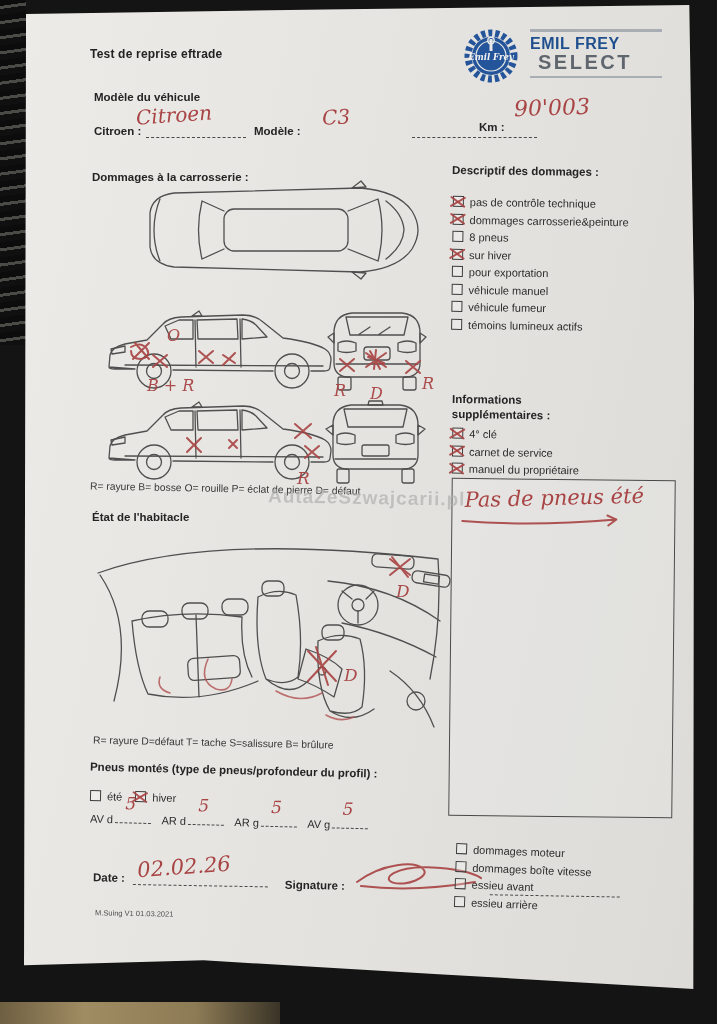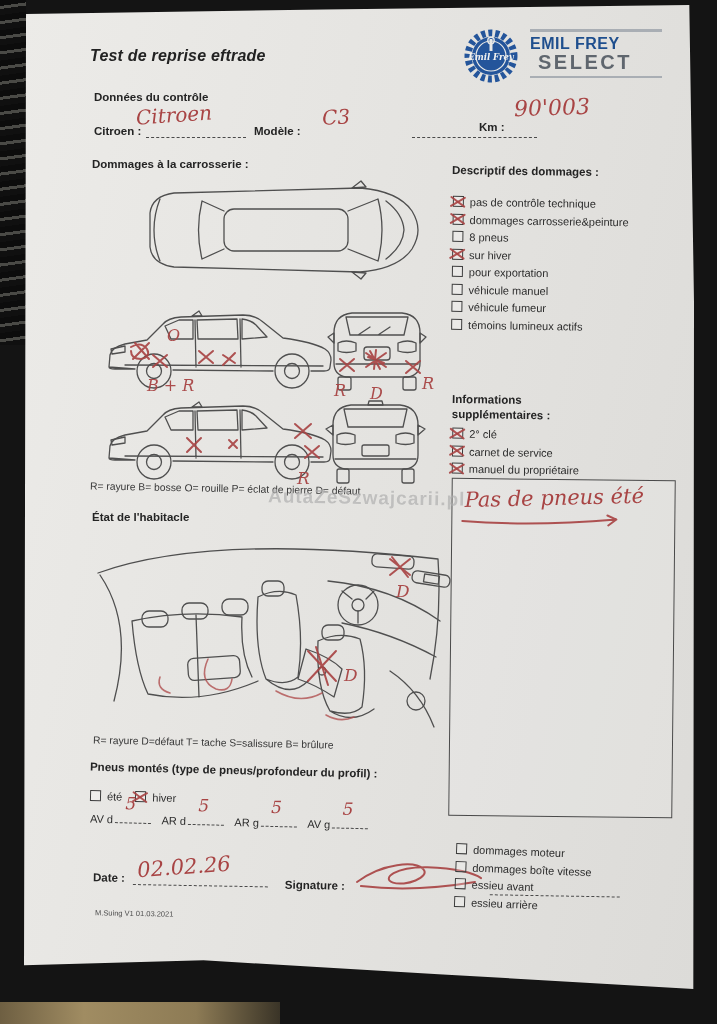--- a/index.html
+++ b/index.html
@@ -9,21 +9,21 @@
   .bg-stripes{position:absolute;left:0;top:0;width:26px;height:345px;
     background:repeating-linear-gradient(172deg,#0c0c0c 0 6px,#4a4a46 6px 9px,#101010 9px 15px);}
   .bg-wood{position:absolute;left:0;top:1002px;width:280px;height:22px;
     background:linear-gradient(90deg,#6e5f42,#a08c62 30%,#8d7b55 70%,#3a3427);}
   
   .paper{position:absolute;left:22px;top:5px;width:672px;height:990px;
     background:linear-gradient(102deg,#ecebe8 0%,#e5e4e1 45%,#dcdbd8 100%);
     clip-path:polygon(0.6% 0.9%,45% 0.45%,99.3% 0%,100% 30%,99.9% 99.4%,62% 97.9%,27% 96.5%,0.3% 97%);
     box-shadow:0 6px 22px rgba(0,0,0,.55);}
   .abs{position:absolute;}
-  .h1{font-size:16px;font-weight:bold;color:#222;letter-spacing:.2px;font-style:italic;}
+  .h1{font-size:12px;font-weight:bold;color:#222;letter-spacing:.2px;}
   .h2{font-size:11.5px;font-weight:bold;color:#242424;}
   .item{font-size:11px;line-height:17.5px;color:#2c2c2c;}
   .cb{display:inline-block;width:9px;height:9px;border:1.3px solid #3c3c3c;margin-right:6px;
       vertical-align:-1px;position:relative;background:rgba(255,255,255,.25);}
   .checked > .cb::before,.checked > .cb::after{content:"";position:absolute;left:-5px;top:3.5px;width:18px;height:1.8px;
       background:#a84444;border-radius:2px;opacity:.9;}
   .checked > .cb::before{transform:rotate(36deg);}
   .checked > .cb::after{transform:rotate(-31deg);}
   .ink{color:#a84444;font-family:"DejaVu Serif",serif;font-style:italic;}
   .slot{display:inline-block;border-bottom:1.6px dashed #4a4a4a;position:relative;vertical-align:baseline;}
@@ -64,37 +64,37 @@
         <text x="29" y="33" text-anchor="middle" font-size="8.5" font-style="italic" font-weight="bold" fill="#f2f2f0" font-family="DejaVu Serif, serif">Emil Frey</text>
       </svg>
       <div class="abs" style="left:68px;top:4px;width:132px;">
         <div class="wordbar"></div>
         <div class="wm1" style="color:#1f4f8e;margin-top:3px;">EMIL FREY</div>
         <div class="wm2" style="color:#5f666e;margin-left:8px;">SELECT</div>
         <div class="wordbar" style="margin-top:3px;"></div>
       </div>
     </div>
 
-    <div class="abs h2" style="left:72px;top:86px;">Données du contrôle</div>
+    <div class="abs h2" style="left:72px;top:86px;">Modèle du véhicule</div>
 
     <div class="abs" style="left:72px;top:116px;width:560px;height:40px;">
       <span class="field-label abs" style="left:0;top:4px;">Citroen :</span>
       <span class="slot abs" style="left:52px;top:0;width:100px;height:16px;"></span>
       <span class="hand ink" style="left:42px;top:-18px;font-size:20px;transform:rotate(-4deg);">Citroen</span>
 
       <span class="field-label abs" style="left:160px;top:4px;">Modèle :</span>
       <span class="slot abs" style="left:214px;top:0;width:125px;height:16px;"></span>
       <span class="hand ink" style="left:228px;top:-16px;font-size:20px;transform:rotate(-3deg);">C3</span>
 
       <span class="field-label abs" style="left:385px;top:0px;text-align:right;">Km :</span>
       
       <span class="hand ink" style="left:420px;top:-26px;font-size:22px;transform:rotate(-2deg);">90'003</span>
     </div>
 
-    <div class="abs h2" style="left:70px;top:153px;">Dommages à la carrosserie :</div>
+    <div class="abs h2" style="left:70px;top:166px;">Dommages à la carrosserie :</div>
 
     <svg class="draw abs" style="left:118px;top:174px;" width="290" height="102" viewBox="0 0 290 102">
       <path class="lineart" d="M34,14 Q12,17 10,34 L10,68 Q12,85 34,88 L220,93 Q258,90 272,70 Q278,60 278,51 Q278,42 272,32 Q258,12 220,9 Z"></path>
       <rect class="lineart" x="84" y="30" width="124" height="42" rx="10"></rect>
       <path class="lineart" d="M84,32 L62,22 M84,70 L62,80 M62,22 Q55,51 62,80"></path>
       <path class="lineart" d="M208,32 L238,20 M208,70 L238,82 M238,20 Q246,51 238,82"></path>
       <path class="lineart" d="M212,9 L221,2 L226,8 Z M212,93 L221,100 L226,94 Z"></path>
       <path class="lineart" d="M246,22 Q263,35 264,51 Q263,67 246,80 M20,20 Q14,35 14,51 Q14,67 20,82"></path>
     </svg>
 
@@ -231,21 +231,21 @@
       <div class="item checked"><span class="cb"></span><span>sur hiver</span></div>
       <div class="item"><span class="cb"></span><span>pour exportation</span></div>
       <div class="item"><span class="cb"></span><span>véhicule manuel</span></div>
       <div class="item"><span class="cb"></span><span>véhicule fumeur</span></div>
       <div class="item"><span class="cb"></span><span>témoins lumineux actifs</span></div>
     </div>
 
     <div class="abs h2" style="left:430px;top:388px;width:150px;transform:rotate(0.8deg);line-height:15px;">Informations supplémentaires :</div>
 
     <div class="abs" style="left:430px;top:422px;width:200px;transform:rotate(0.8deg);">
-      <div class="item checked"><span class="cb"></span><span>2° clé</span></div>
+      <div class="item checked"><span class="cb"></span><span>4° clé</span></div>
       <div class="item checked"><span class="cb"></span><span>carnet de service</span></div>
       <div class="item checked"><span class="cb"></span><span>manuel du propriétaire</span></div>
     </div>
 
     <div class="abs noteBox" style="left:428px;top:474px;width:222px;height:336px;transform:rotate(0.6deg);">
       <span class="hand ink" style="left:12px;top:6px;font-size:21px;transform:rotate(-2deg);">Pas de pneus été</span>
       <svg class="draw abs" style="left:8px;top:34px;" width="170" height="16" viewBox="0 0 170 16">
         <path class="red" d="M2,8 Q70,13 156,5 M156,5 L147,1 M156,5 L148,11"></path>
       </svg>
     </div>

